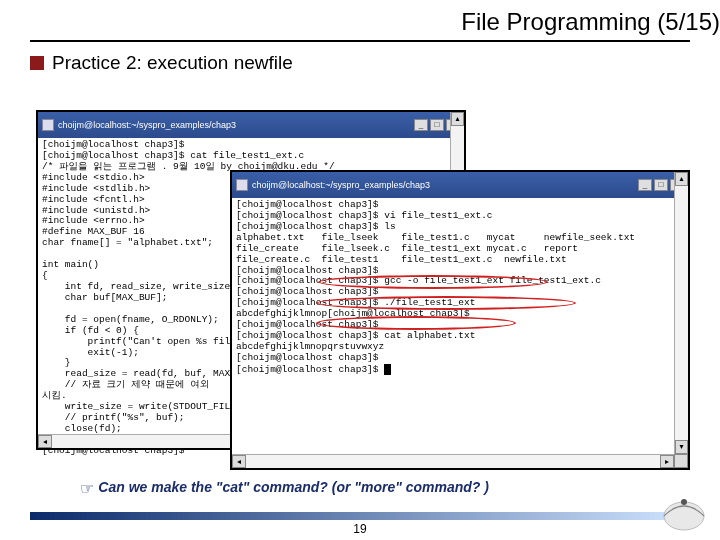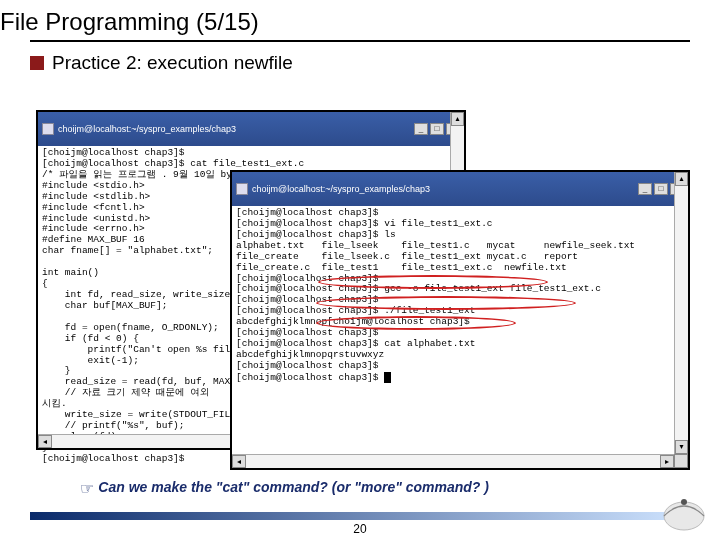--- a/index.html
+++ b/index.html
@@ -1,25 +1,25 @@
 <!DOCTYPE html>
 <html><head>
 <meta charset="utf-8">
 <style>
   * { margin:0; padding:0; box-sizing:border-box; }
   body { width:720px; height:540px; background:#fff; font-family:Arial,sans-serif; position:relative; overflow:hidden; }
-  .slide-title { text-align:left; font-size:24px; color:#000; padding:8px 0 4px; }
+  .slide-title { text-align:right; font-size:24px; color:#000; padding:8px 0 4px; }
   .rule { border:none; border-top:2px solid #000; margin:0 30px 10px; }
   .bullet-row { display:flex; align-items:center; margin:6px 0 8px 30px; }
   .bullet-box { width:14px; height:14px; background:#8b1a1a; margin-right:8px; flex:0 0 14px; }
   .bullet-text { font-size:19px; color:#000; }
   .term-window { position:absolute; background:#fff; border:2px solid #000; }
   .term-back { left:36px; top:110px; width:430px; height:340px; }
   .term-front { left:230px; top:170px; width:460px; height:300px; }
-  .titlebar { height:34px; background:linear-gradient(#3a5fa8,#2d4b8c); display:flex; align-items:center; padding:0 4px; }
+  .titlebar { height:26px; background:linear-gradient(#3a5fa8,#2d4b8c); display:flex; align-items:center; padding:0 4px; }
   .titlebar .ticon { width:12px;height:12px;background:#dde;display:inline-block;margin-right:4px;border:1px solid #889; }
   .titlebar .ttitle { flex:1; color:#fff; font-size:9px; white-space:nowrap; overflow:hidden; }
   .tbtns { display:flex; gap:2px; }
   .tbtn { width:14px;height:12px;background:#dfdfdf;border:1px solid #888;font-size:8px;line-height:10px;text-align:center;color:#222; }
   .term-body { font-family:"Courier New",monospace; font-size:9.5px; line-height:1.15; color:#000; padding:2px 4px; position:relative; height:calc(100% - 18px); overflow:hidden; white-space:pre; }
   .scrollbar { position:absolute; right:0; top:0; bottom:14px; width:14px; background:#eee; border-left:1px solid #aaa; display:flex; flex-direction:column; }
   .sb-btn { height:14px; background:#ddd; border:1px solid #888; font-size:8px; text-align:center; line-height:12px; }
   .sb-track { flex:1; background:#f3f3f3; }
   .scrollbar-h { position:absolute; left:0; right:14px; bottom:0; height:14px; background:#eee; border-top:1px solid #aaa; display:flex; }
   .sh-btn { width:14px; background:#ddd; border:1px solid #888; font-size:8px; text-align:center; line-height:12px; }
@@ -141,18 +141,18 @@
     <div class="oval" style="left: 316px; top: 296px; width: 260px; height: 14px;"></div>
     <div class="oval" style="left: 316px; top: 316px; width: 200px; height: 14px;"></div>
   </div>
 
 <div class="point-row">
   <span class="hand">☞</span>
   <span class="point-text">Can we make the "cat" command? (or "more" command? )</span>
 </div>
 
 <div class="footer-bar"></div>
-<div class="pagenum">20</div>
+<div class="pagenum">19</div>
 <svg class="logo" viewBox="0 0 52 40">
   <ellipse cx="26" cy="22" rx="20" ry="14" fill="#e8e8e8" stroke="#bbb"></ellipse>
   <path d="M6 22 Q26 2 46 22" fill="none" stroke="#888" stroke-width="1.2"></path>
   <circle cx="26" cy="8" r="3" fill="#555"></circle>
 </svg>
 
 </body></html>

